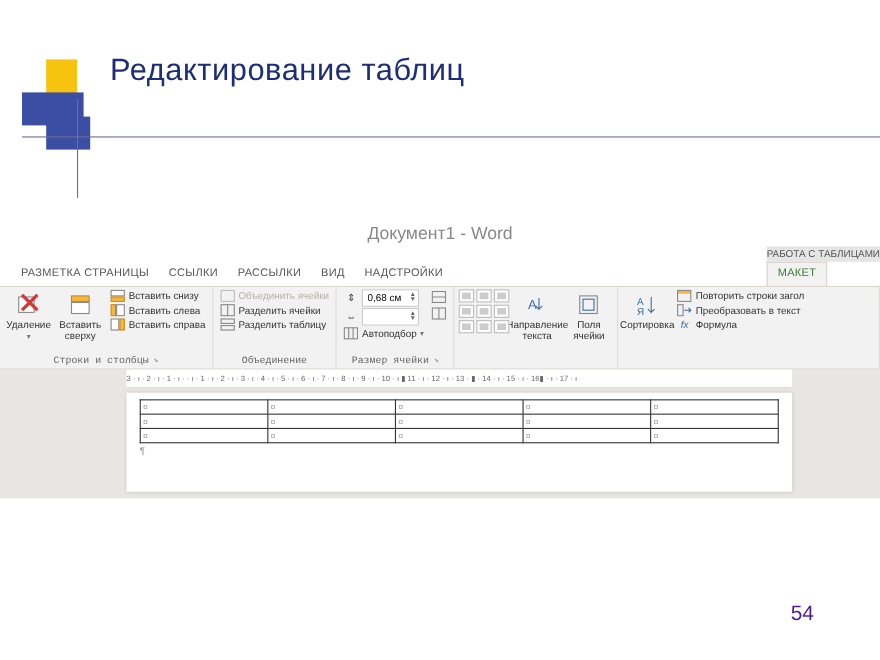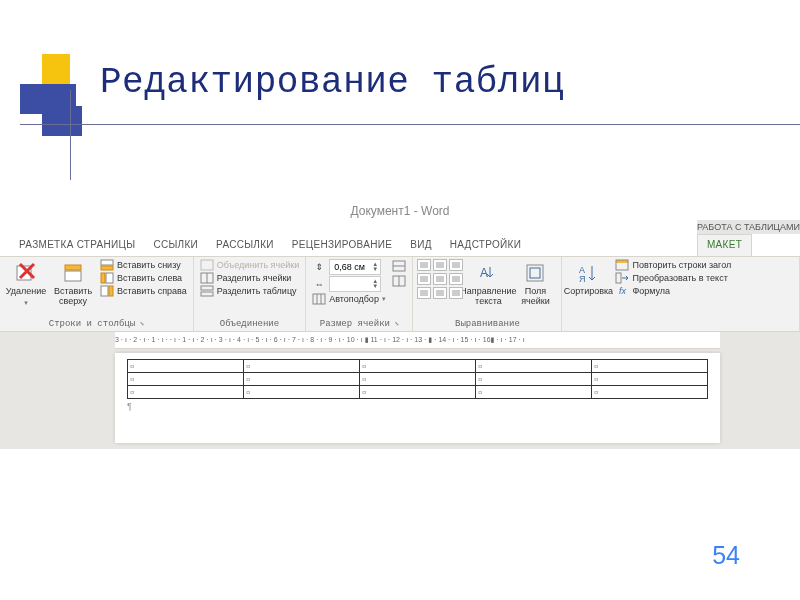--- a/index.html
+++ b/index.html
@@ -20,48 +20,47 @@
     pointer-events: none;
   }
   .deco .yellow { position:absolute; left:22px; top:0; width:28px; height:42px; background:#f6c40f; }
   .deco .blue1  { position:absolute; left:0; top:30px; width:56px; height:30px; background:#3b4ea4; }
   .deco .blue2  { position:absolute; left:22px; top:52px; width:40px; height:30px; background:#3b4ea4; }
   .deco .hline  { position:absolute; left:0; top:70px; width:780px; border-top:1px solid #6a6d96; }
   .deco .vline  { position:absolute; left:50px; top:36px; height:90px; border-left:1px solid #6a6d96; }
 
   .slide-title {
     position: absolute;
-    left: 100px; top: 62px;
-    font-size: 36px;
+    left: 100px; top: 48px;
+    font-size: 28px;
     color: #1d2d7a;
     letter-spacing: .5px;
-    font-family: Liberation Mono, monospace;
   }
 
   .slide-number {
     position: absolute;
     right: 60px; bottom: 30px;
-    font-size: 25px;
-    color: #3b82f6;
+    font-size: 19px;
+    color: #4c1d95;
   }
 
   
   .shot {
     position: absolute;
     left: 0; top: 200px;
     width: 800px;
     height: 240px;
     background: #fff;
     font-size: 9px;
   }
 
   .win-title {
     text-align: center;
     color: #888;
-    font-size: 12px;
+    font-size: 16px;
     padding: 4px 0 2px;
   }
 
   
   .tabs {
     display: flex;
     align-items: flex-end;
     border-bottom: 1px solid #d9d4cc;
     padding-left: 10px;
   }
@@ -156,21 +155,20 @@
 <div class="slide-number">54</div>
 
 <div class="shot">
 
   <div class="win-title">Документ1 - Word</div>
 
   <div class="tabs">
     <div class="tab">РАЗМЕТКА СТРАНИЦЫ</div>
     <div class="tab">ССЫЛКИ</div>
     <div class="tab">РАССЫЛКИ</div>
-    <div class="tab">РЕЦЕНЗИРОВАНИЕ</div>
     <div class="tab">ВИД</div>
     <div class="tab">НАДСТРОЙКИ</div>
 
     <div class="context-wrap">
       <div class="context-header">РАБОТА С ТАБЛИЦАМИ</div>
       <div class="context-row">
         <div class="tab context active">МАКЕТ</div>
       </div>
     </div>
   </div>
@@ -349,23 +347,20 @@
         <div class="big-btn">
           <span class="ico">
               <svg width="20" height="20">
                 <rect x="2" y="2" width="16" height="16" fill="none" stroke="#888"></rect>
                 <rect x="5" y="5" width="10" height="10" fill="none" stroke="#3a6ea5"></rect>
               </svg>
             </span>
           <span>Поля ячейки</span>
         </div>
       </div>
-      <div class="group-label">
-          <span>Выравнивание</span>
-        </div>
     </div>
 
     <div class="group" style="flex:1">
       <div class="group-body">
         <div class="big-btn">
           <span class="ico">
               <svg width="20" height="20">
                 <text x="1" y="10" font-size="9" fill="#3a6ea5">A</text>
                 <text x="1" y="19" font-size="9" fill="#3a6ea5">Я</text>
                 <path d="M14 3v14l3-3m-3 3l-3-3" stroke="#3a6ea5" fill="none"></path>

